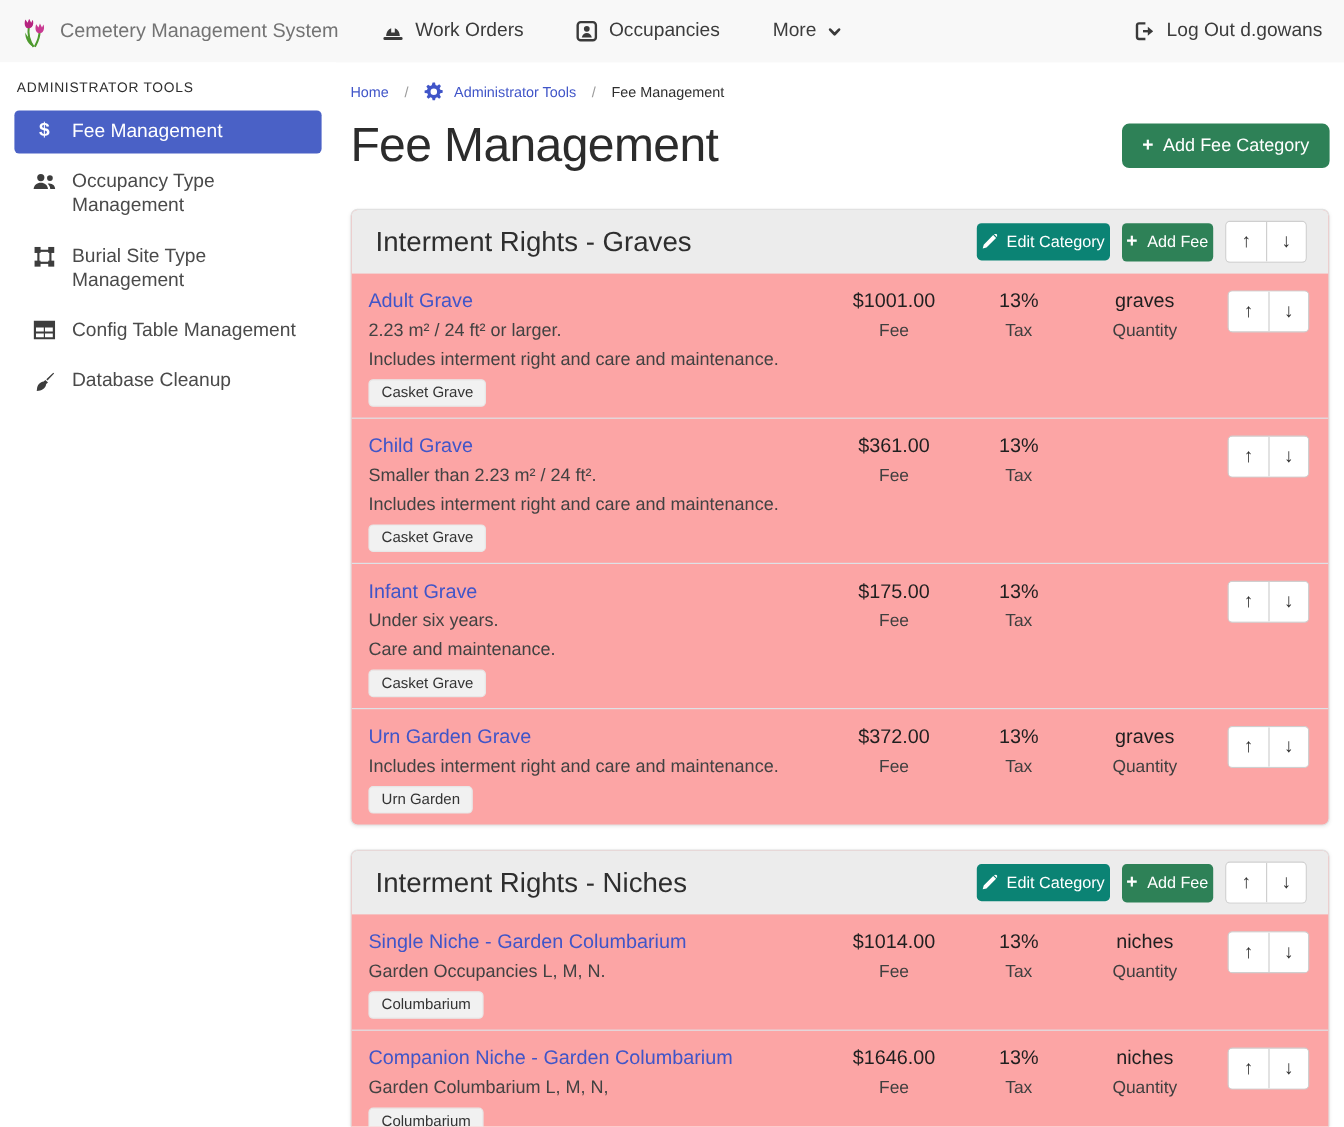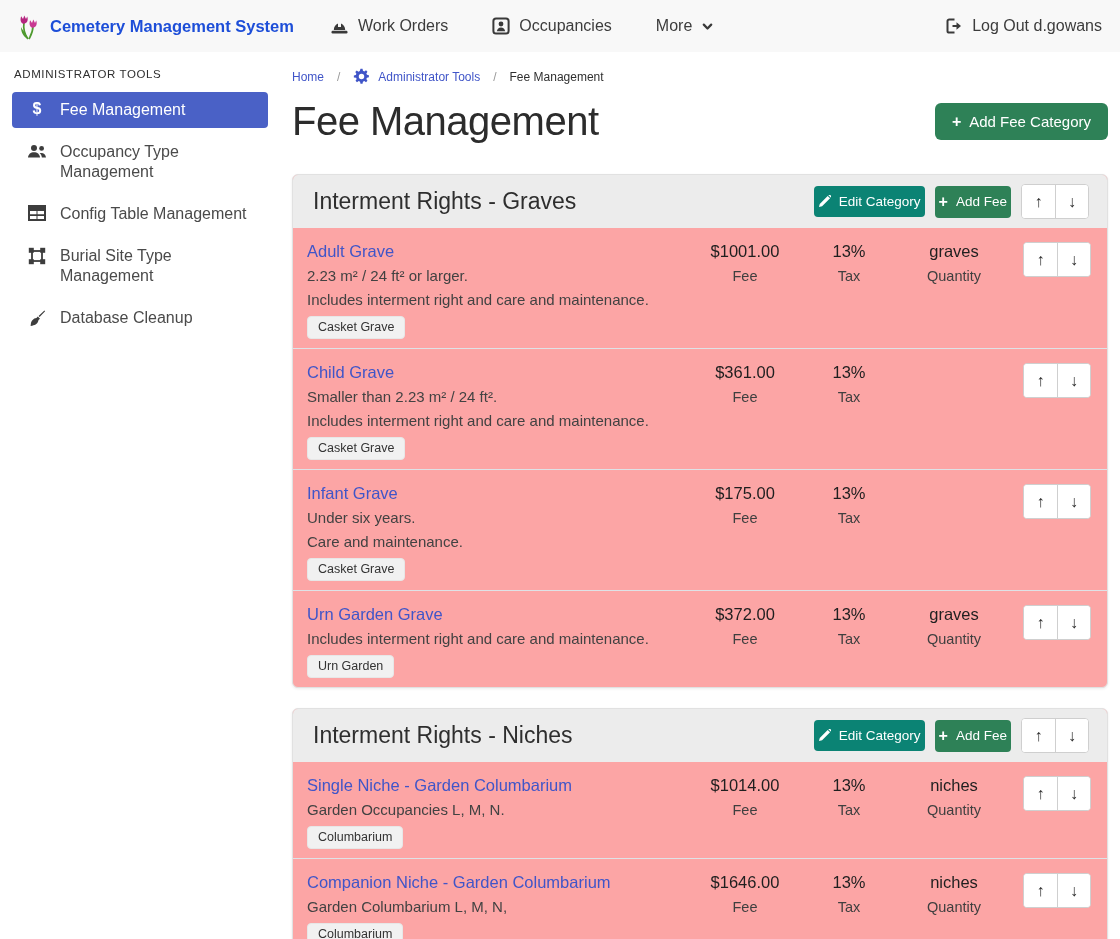--- a/index.html
+++ b/index.html
@@ -1,21 +1,21 @@
 <!DOCTYPE html>
 <html style="--accent: #4a61c6; --link: #4055c8; --green: #2e8157; --teal: #0b8374; --cardhead: #ececec;"><head>
 <meta charset="utf-8">
 <style>
   *{margin:0;padding:0;box-sizing:border-box}
   html,body{width:1120px;height:939px;overflow:hidden;background:#fff;
     font-family:"Liberation Sans","DejaVu Sans",sans-serif;color:#212529;}
   button{font-family:inherit}
   
   .navbar{display:flex;align-items:center;height:52px;background:#f8f8f8;padding:0 18px;}
-  .brand{display:flex;align-items:center;gap:10px;font-weight:700;font-size:16.5px;color:#1d4ed8;margin-right:36px;cursor:pointer;white-space:nowrap}
+  .brand{display:flex;align-items:center;gap:10px;font-weight:400;font-size:16.5px;color:#737373;margin-right:36px;cursor:pointer;white-space:nowrap}
   .nav-links{display:flex;align-items:center;gap:44px;flex:1}
   .nav-link{display:flex;align-items:center;gap:9px;color:#3c3c3c;font-size:16px;cursor:pointer;white-space:nowrap}
   .icn{display:inline-flex;align-items:center;justify-content:center;color:#3a3a3a;line-height:1}
   .logout{display:flex;align-items:center;gap:9px;font-size:16px;color:#3c3c3c;cursor:pointer;white-space:nowrap}
   
   .layout{display:flex;height:887px;}
   .sidebar{width:280px;flex-shrink:0;padding:14px 12px 0 12px;background:#fff}
   .sidebar-heading{font-size:11.5px;letter-spacing:.6px;color:#2f2f2f;margin:2px 2px 12px 2px}
   .side-item{display:flex;align-items:flex-start;gap:12px;padding:8px 10px 8px 14px;border-radius:4px;
     color:#4a4a4a;font-size:16px;line-height:20px;margin-bottom:6px;cursor:pointer}
@@ -142,39 +142,39 @@
                 <path d="M1 14.5c.3-3.4 2.7-5.3 6-5.3s5.7 1.9 6 5.3z"></path>
                 <circle cx="14.6" cy="5.4" r="2.4"></circle>
                 <path d="M14.2 9.9c2.7.1 4.6 1.8 4.8 4.6h-4.1c-.2-1.9-1-3.4-2.2-4.3.5-.2 1-.3 1.5-.3z"></path>
               </g>
             </svg>
           </span>
           <span class="lbl-wrap">Occupancy Type Management</span>
         </div>
         <div class="side-item">
           <span class="icn">
-            <svg width="18" height="16" viewBox="0 0 18 16">
-              <path fill="currentColor" fill-rule="evenodd" d="M0 0h18v16H0zM2 6h6.5v3.2H2zm7.5 0H16v3.2H9.5zM2 11h6.5v3H2zm7.5 0H16v3H9.5z"></path>
-            </svg>
-          </span>
-          <span class="lbl-wrap">Config Table Management</span>
-        </div>
-        <div class="side-item">
-          <span class="icn">
             <svg width="18" height="18" viewBox="0 0 18 18">
               <rect x="4" y="4" width="10" height="10" fill="none" stroke="currentColor" stroke-width="1.8"></rect>
               <g fill="currentColor">
                 <rect x="0.8" y="0.8" width="5" height="5"></rect>
                 <rect x="12.2" y="0.8" width="5" height="5"></rect>
                 <rect x="0.8" y="12.2" width="5" height="5"></rect>
                 <rect x="12.2" y="12.2" width="5" height="5"></rect>
               </g>
             </svg>
           </span>
           <span class="lbl-wrap">Burial Site Type Management</span>
+        </div>
+        <div class="side-item">
+          <span class="icn">
+            <svg width="18" height="16" viewBox="0 0 18 16">
+              <path fill="currentColor" fill-rule="evenodd" d="M0 0h18v16H0zM2 6h6.5v3.2H2zm7.5 0H16v3.2H9.5zM2 11h6.5v3H2zm7.5 0H16v3H9.5z"></path>
+            </svg>
+          </span>
+          <span class="lbl-wrap">Config Table Management</span>
         </div>
         <div class="side-item">
           <span class="icn">
             <svg width="18" height="18" viewBox="0 0 18 18">
               <path fill="currentColor" d="M16.4 1.6 10.6 7l1 1.1 5.5-5.8zM9.8 7.6 8.4 9c-2.9.3-5.2 2.7-5.6 6.3l-.2 1.6 1.6-.2c3.6-.4 6-2.7 6.3-5.6L12 9.7z"></path>
             </svg>
           </span>
           <span class="lbl-wrap">Database Cleanup</span>
         </div>
       </nav>

